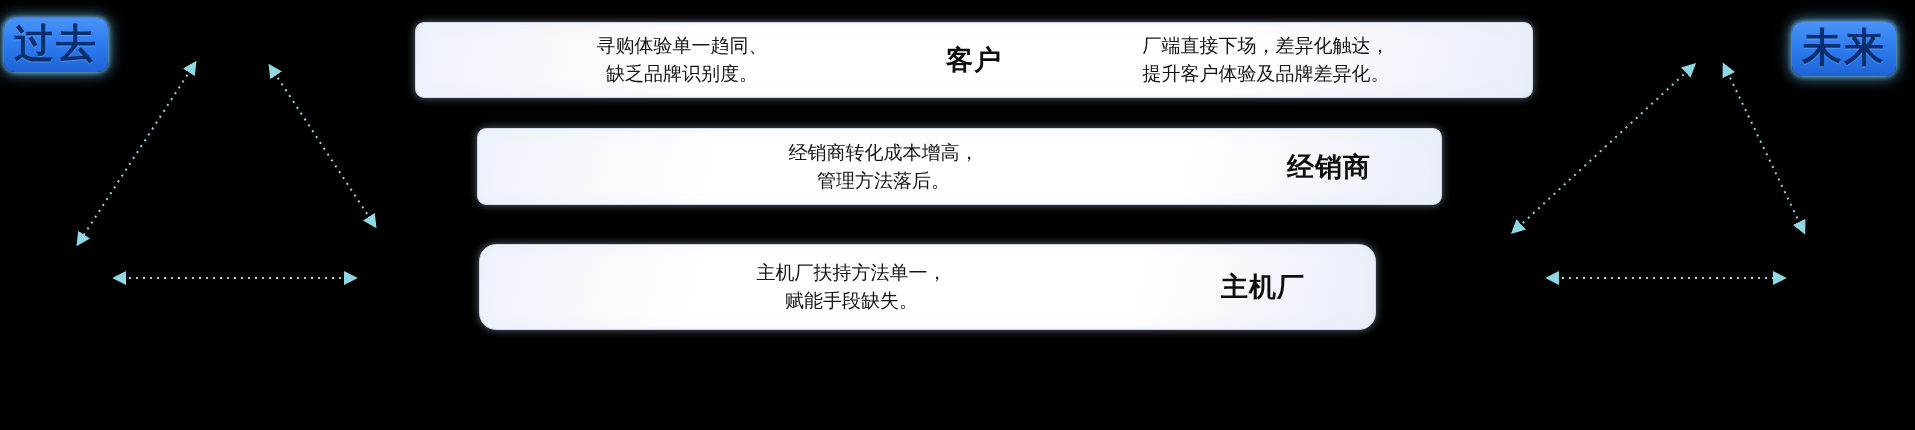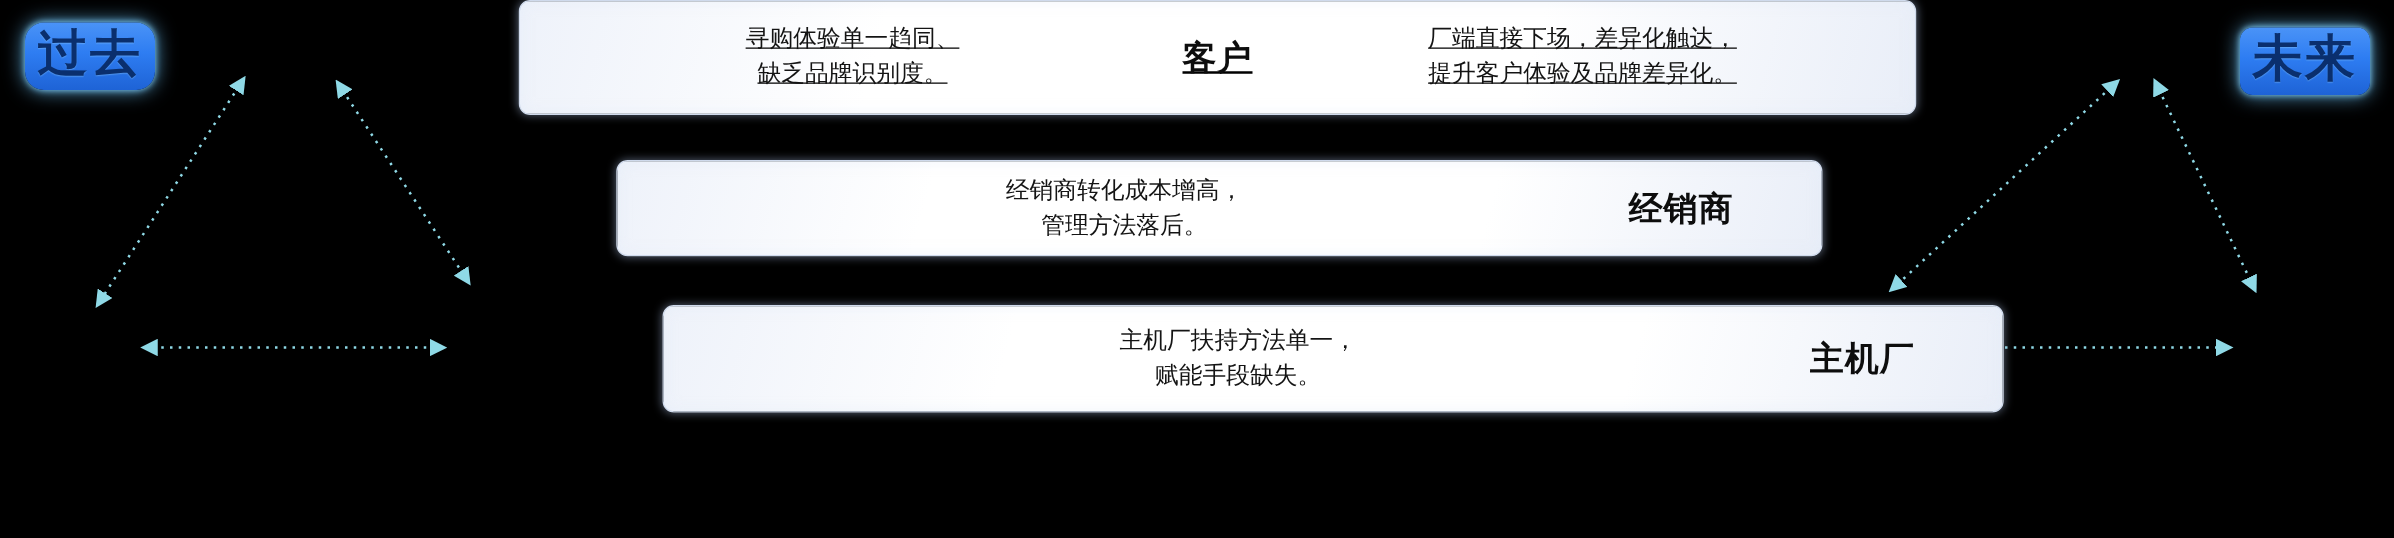--- a/index.html
+++ b/index.html
@@ -21,36 +21,36 @@
     font-size:40px;
     line-height:1.1;
     color:#0a2f6e;
     background:linear-gradient(180deg,#4a93f7 0%,#2e7df2 45%,#1e63d6 100%);
     padding:3px 10px 7px 10px;
     border-radius:10px;
     letter-spacing:2px;
     box-shadow:0 0 16px rgba(110,200,255,.85), 0 0 5px rgba(140,215,255,.95);
     text-shadow:0 1px 1px rgba(160,220,255,.35);
   }
-  .label-past   { left:20px;  top:18px;border-radius:15px; }
+  .label-past   { left:4px;  top:18px; }
   .label-future { left:1768px; top:22px;margin-left:24px; }
 
   .row-box {
     position:absolute;
     display:flex;
     align-items:center;
     background:linear-gradient(105deg,#eef2fa 0%,#ffffff 26%,#ffffff 72%,#e9eef8 100%);
     border:1px solid #cfdaec;
     border-radius:9px;
     box-shadow:0 0 8px rgba(160,180,215,.55), inset 0 0 10px rgba(225,235,250,.5);
     padding:8px 36px;
   }
-  .row-0 { left:415px; top:0;   width:1118px; height:92px;text-decoration:underline; }
-  .row-1 { left:493px; top:128px; width:965px;  height:77px;justify-content:flex-end; }
-  .row-2 { left:530px; top:244px; width:1073px;  height:86px; }
+  .row-0 { left:415px; top:22px;   width:1118px; height:76px; }
+  .row-1 { left:477px; top:128px; width:965px;  height:77px;justify-content:flex-end; }
+  .row-2 { left:479px; top:244px; width:897px;  height:86px;border-radius:17px; }
 
   .cell {
     flex:1 1 0;
     text-align:center;
     font-size:19px;
     line-height:1.45;
     color:#141414;
     white-space:pre-line;
   }
   .center-label {

